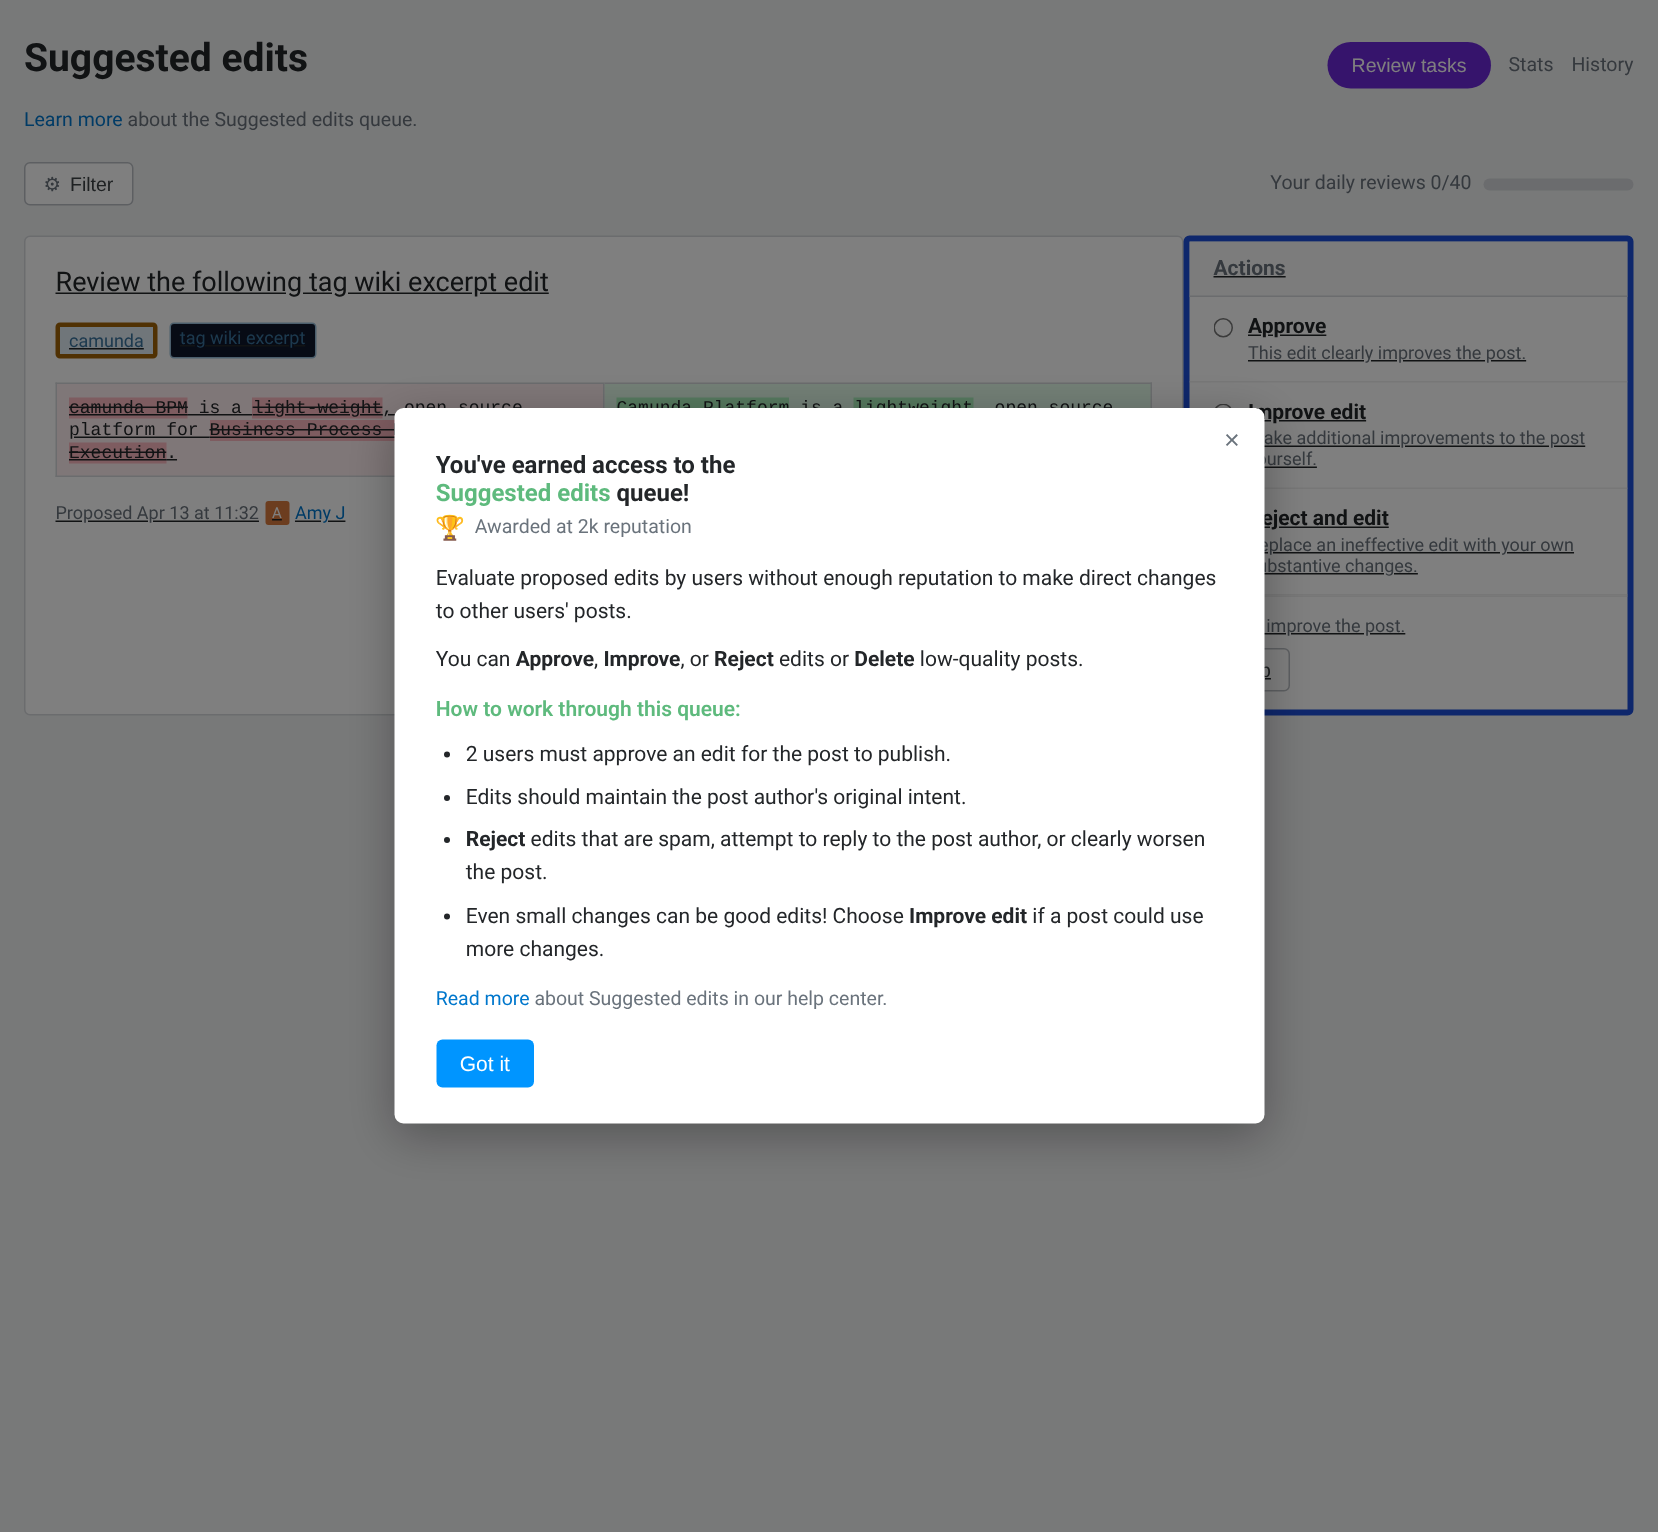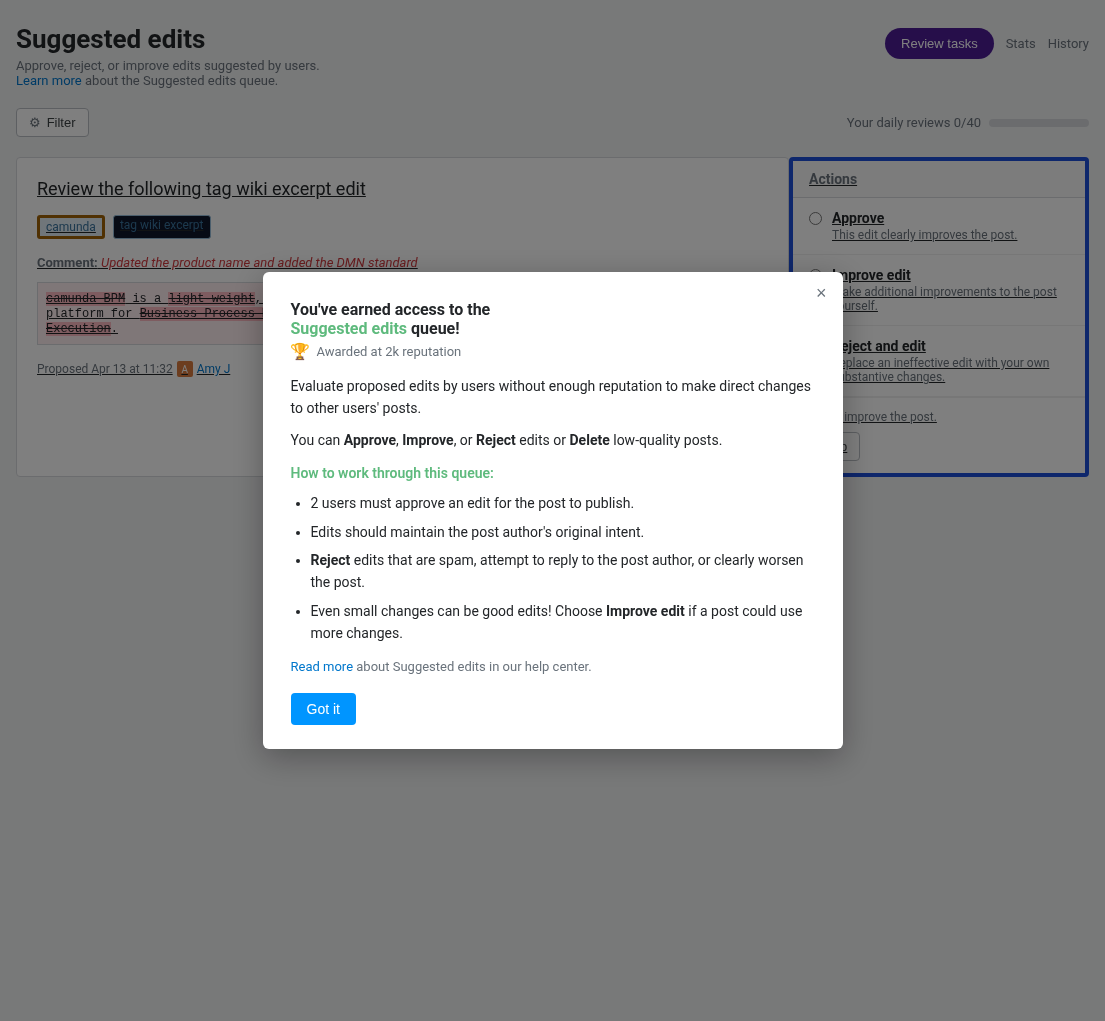--- a/index.html
+++ b/index.html
@@ -38,21 +38,21 @@
       color: #0077cc;
       text-decoration: none;
     }
     .header-actions {
       display: flex;
       gap: 12px;
       align-items: center;
       margin-top: 4px;
     }
     .btn-review-tasks {
-      background: #4c1d95;
+      background: #6d28d9;
       color: white;
       border: none;
       border-radius: 20px;
       padding: 8px 16px;
       font-size: 13px;
       cursor: pointer;
       font-weight: 500;
     }
     .header-link {
       color: #6a737c;
@@ -359,21 +359,20 @@
   </style>
 </head>
 <body>
 
 <div class="page-wrapper">
 
   <div class="page-header">
     <div>
       <h1 class="page-title">Suggested edits</h1>
       <div class="page-subtitle">
-        <span>Approve, reject, or improve edits suggested by users.</span>
         <br>
         <a>Learn more</a>
         <span> about the Suggested edits queue.</span>
       </div>
     </div>
     <div class="header-actions">
       <button class="btn-review-tasks">Review tasks</button>
       <a class="header-link">Stats</a>
       <a class="header-link">History</a>
     </div>
@@ -395,24 +394,20 @@
   <div class="main-layout">
 
     <div class="review-content">
       <h2 class="review-title">Review the following tag wiki excerpt edit</h2>
 
       <div class="tag-list">
         <a class="tag">camunda</a>
         <a class="tag tag-wiki-excerpt">tag wiki excerpt</a>
       </div>
 
-      <div class="comment-line">
-        <span class="comment-label">Comment:</span>
-        <span class="comment-text">Updated the product name and added the DMN standard</span>
-      </div>
 
       <table class="diff-table">
         <tbody>
             <tr>
           <td class="diff-cell diff-before">
             <span class="diff-code">
               <span class="del-text">camunda BPM</span> is a <span class="del-text">light-weight</span>, open source platform for <span class="del-text">Business Process Management</span> and <span class="del-text">Execution</span>.
             </span>
           </td>
           <td class="diff-cell diff-after">

